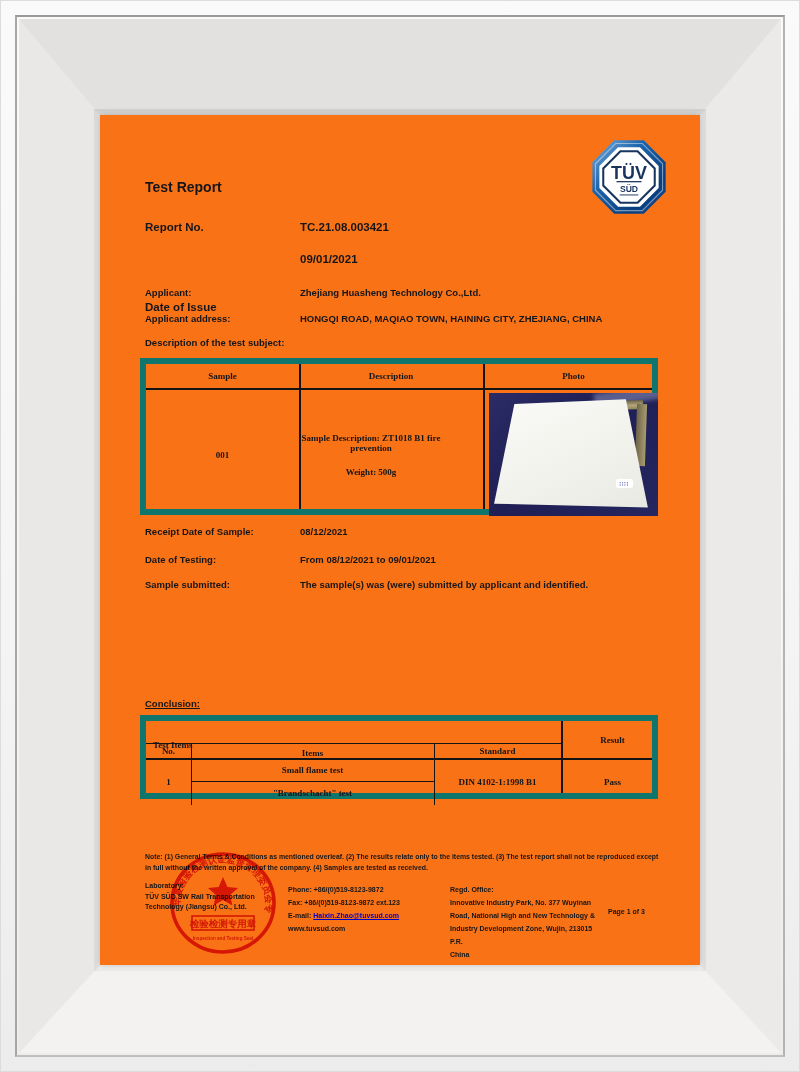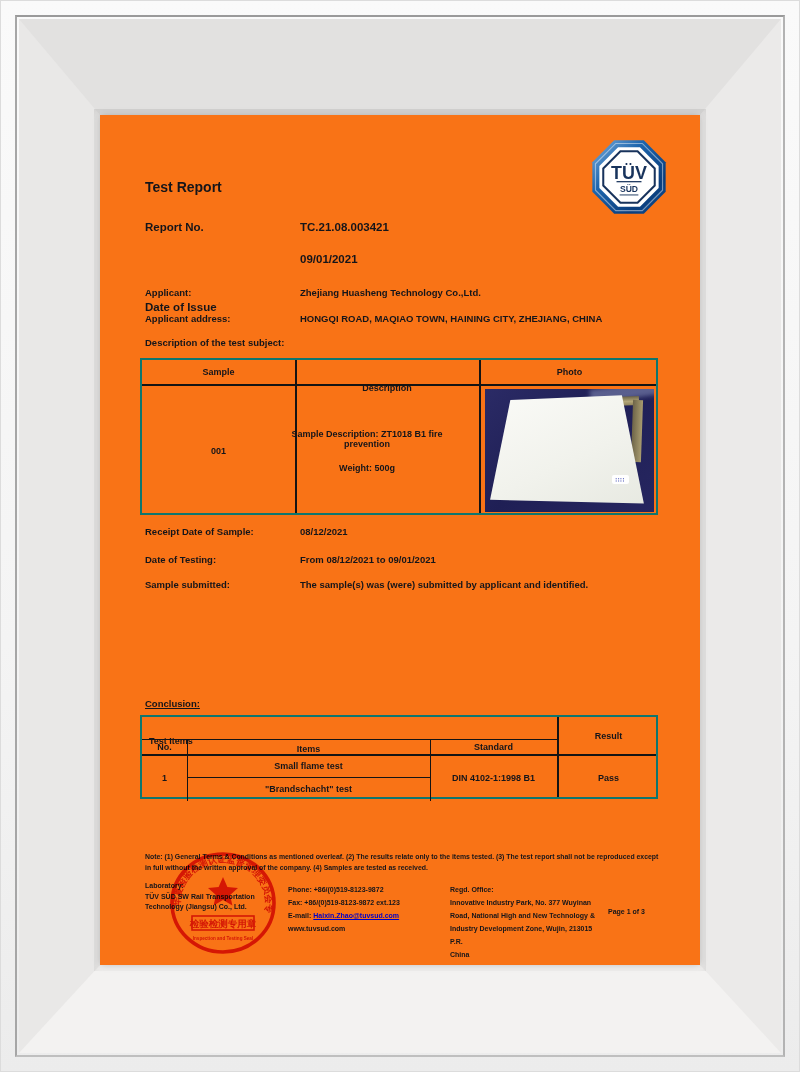--- a/index.html
+++ b/index.html
@@ -33,21 +33,21 @@
     color:#15151a;
   }
   .abs { position:absolute; }
   .t9  { font-size:9.5px;  font-weight:bold; }
   .t11 { font-size:11.5px; font-weight:bold; }
   .t13 { font-size:14px;   font-weight:bold; }
   .t8  { font-size:9px;    font-weight:bold; }
   .t7  { font-size:7px;    font-weight:bold; line-height:13px; }
   .t6  { font-size:6.9px;  font-weight:bold; line-height:10.5px; }
   
-  .tbl { position:absolute; box-sizing:border-box; border:2px solid #0f766e; }
+  .tbl { position:absolute; box-sizing:border-box; border:6px solid #0f766e;font-family:Liberation Serif, serif; }
   .vline,.hline { position:absolute; background:#141414; }
   .cell { position:absolute; display:flex; align-items:center; justify-content:center; text-align:center; }
   
   .photo {
     position:absolute; overflow:hidden;
     background:linear-gradient(135deg,#2b2b66 0%,#1f1f55 45%,#262660 100%);
   }
   .photo .glint { position:absolute; right:-6px; top:-4px; width:70px; height:14px;
     background:rgba(160,170,210,0.45); transform:rotate(-8deg); filter:blur(2px); }
   .photo .strip-h { position:absolute; left:27%; top:7%; width:64%; height:7%;
@@ -111,21 +111,21 @@
   <div class="abs t9" style="left:200px; top:198px; width:360px;">HONGQI ROAD, MAQIAO TOWN, HAINING CITY, ZHEJIANG, CHINA</div>
 
   <div class="abs t9" style="left:45px; top:222px;">Description of the test subject:</div>
 
   <div class="tbl" style="left:40px; top:243px; width:518px; height:157px;">
     <div class="hline" style="left:0; top:24px; width:100%; height:1.6px;"></div>
     <div class="vline" style="left:153px; top:0; width:1.6px; height:100%;"></div>
     <div class="vline" style="left:337px; top:0; width:1.6px; height:100%;"></div>
 
     <div class="cell t8" style="left:0; top:0; width:153px; height:24px;">Sample</div>
-    <div class="cell t8" style="left:153px; top:16px; width:184px; height:24px;">Description</div>
+    <div class="cell t8" style="left:153px; top:0; width:184px; height:24px;">Description</div>
     <div class="cell t8" style="left:337px; top:0; width:181px; height:24px;">Photo</div>
 
     <div class="cell t8" style="left:0; top:24px; width:153px; height:133px;">001</div>
 
     <div class="cell" style="left:153px; top:24px; width:144px; height:133px; flex-direction:column;">
       <div class="t8" style="width:166px;">Sample Description: ZT1018 B1 fire prevention</div>
       <div class="t8" style="margin-top:14px;">Weight: 500g</div>
     </div>
 
     <div class="photo" style="left:343px; top:29px; width:169px; height:123px;">

